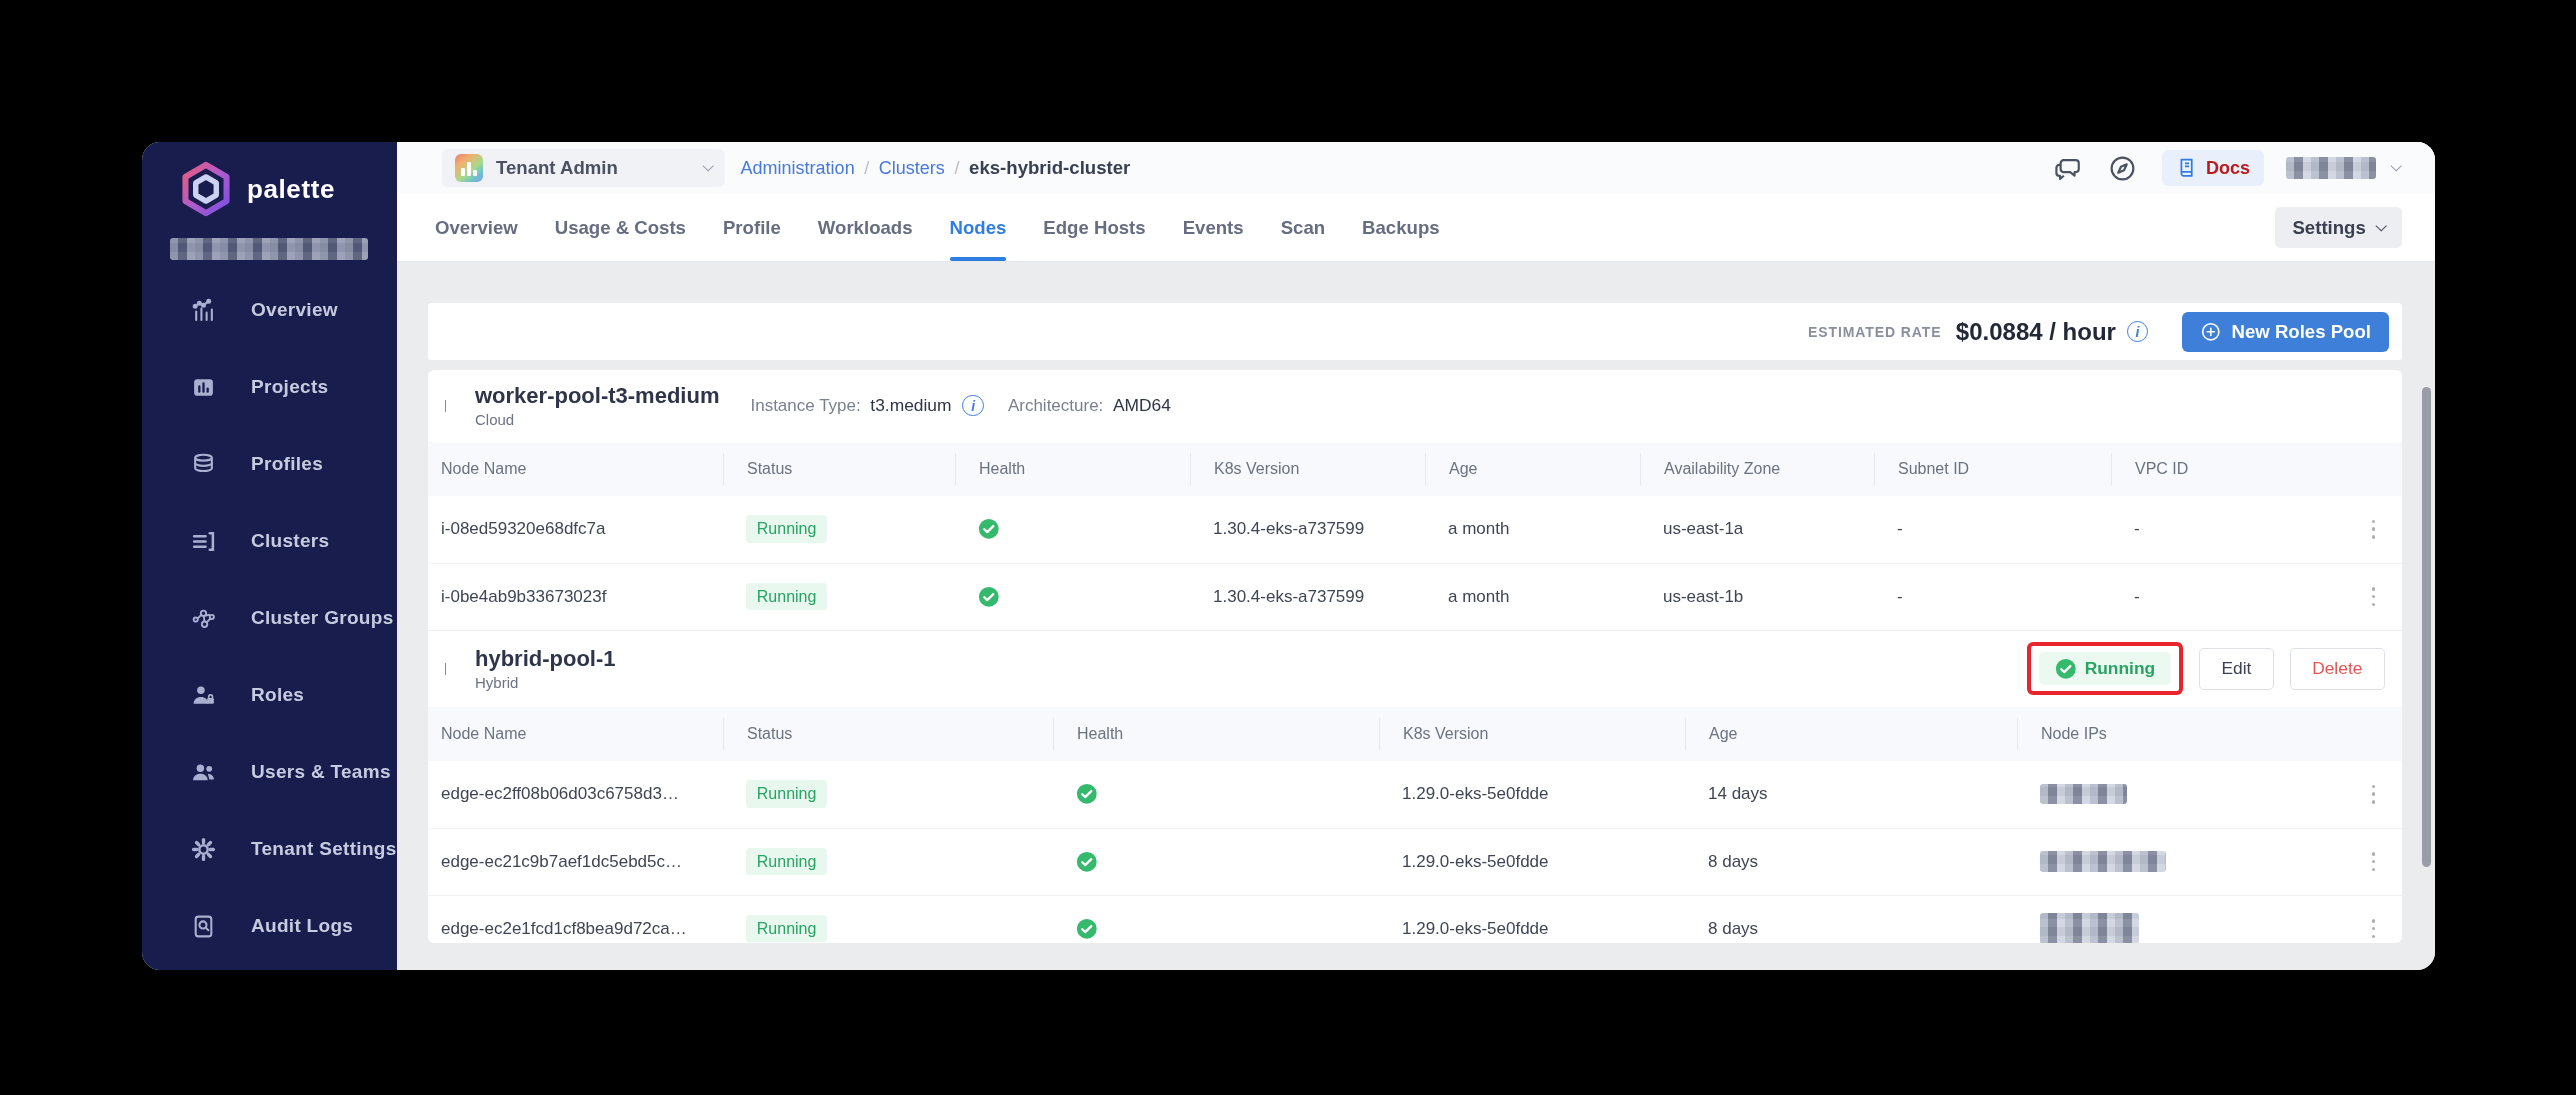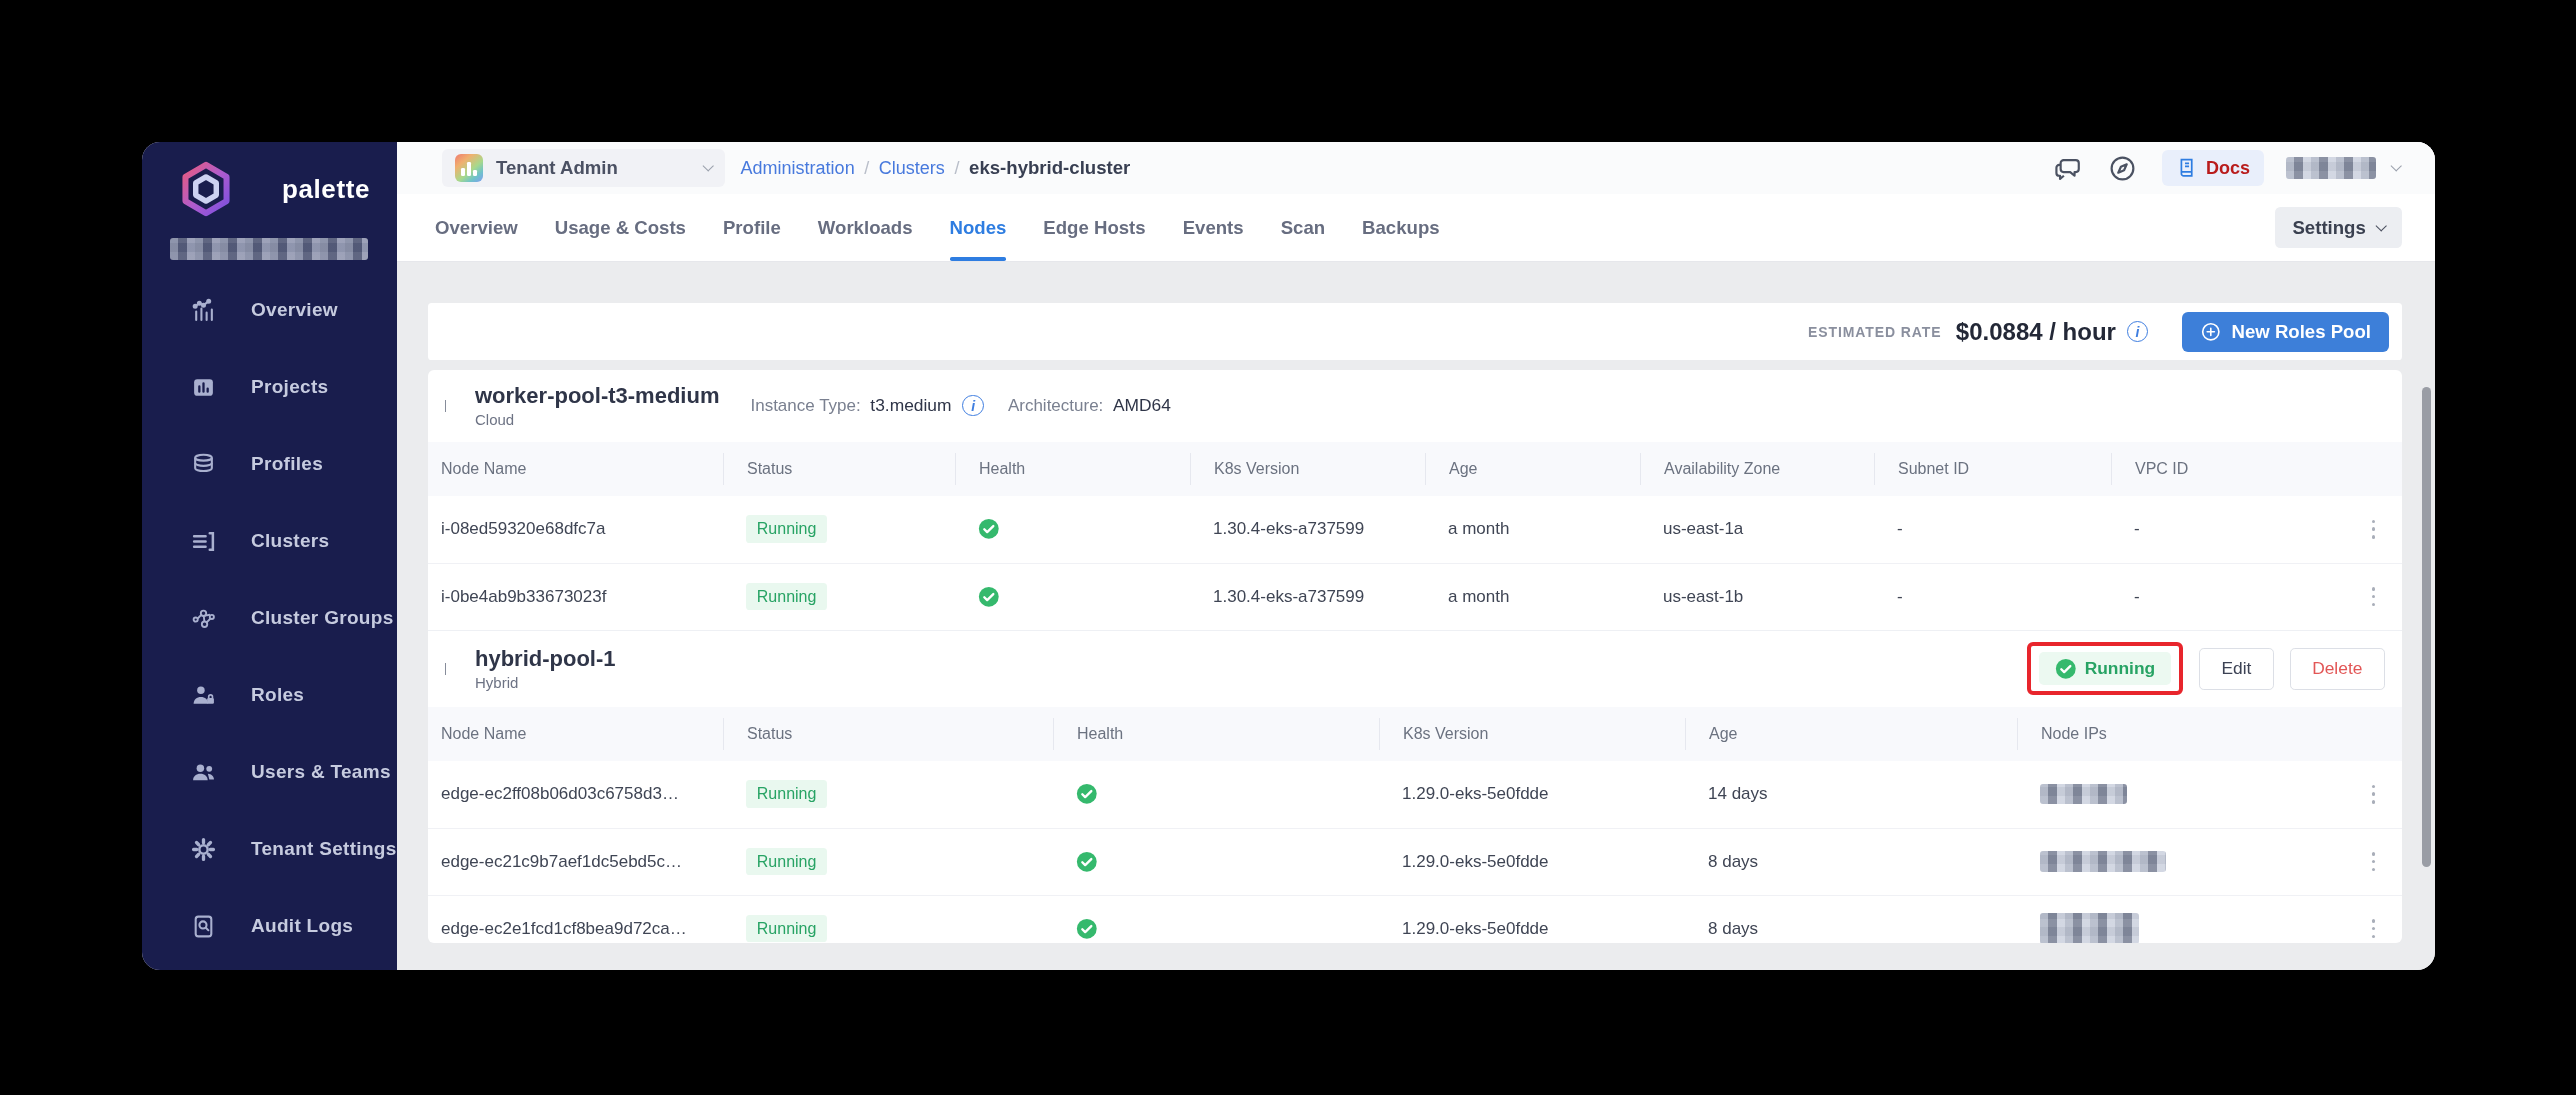--- a/index.html
+++ b/index.html
@@ -8,21 +8,21 @@
   .stage { position:relative; width:2576px; height:1095px; background:#000; }
 
   
   .window { position:absolute; left:142px; top:142px; width:2293px; height:828px;
     border-radius:18px; display:flex; overflow:hidden; background:#ebecee; }
 
   
   .sidebar { width:255px; flex:0 0 255px; background:#191d4d; color:#c6cbdf; }
   .brand { display:flex; align-items:center; gap:12px; margin:18px 0 0 35px; }
   .brand svg { width:58px; height:58px; }
-  .brand-name { color:#fff; font-size:26px; font-weight:bold; letter-spacing:0.6px;margin-left:35px; }
+  .brand-name { color:#fff; font-size:26px; font-weight:bold; letter-spacing:0.6px; }
   .pix { border-radius:3px;
     background-image:
       repeating-linear-gradient(90deg, rgba(175,182,198,.85) 0 8.4px, rgba(110,118,140,.8) 8.4px 17px, rgba(200,206,220,.8) 17px 25px),
       repeating-linear-gradient(0deg, rgba(255,255,255,.35) 0 8.4px, rgba(40,48,70,.3) 8.4px 17px); }
   .org-pix { width:198px; height:21.6px; margin:20.4px 0 0 28px; opacity:.85; }
   .nav { margin-top:12px; }
   .nav-item { height:77px; display:flex; align-items:center; padding-left:49px; cursor:pointer; }
   .nav-item .icn { width:25px; height:25px; flex:0 0 25px; color:#a9b0cf; }
   .nav-item .icn svg { width:25px; height:25px; }
   .nav-label { margin-left:35px; font-size:19px; font-weight:bold; color:#c6cbdf; letter-spacing:0.3px; }

